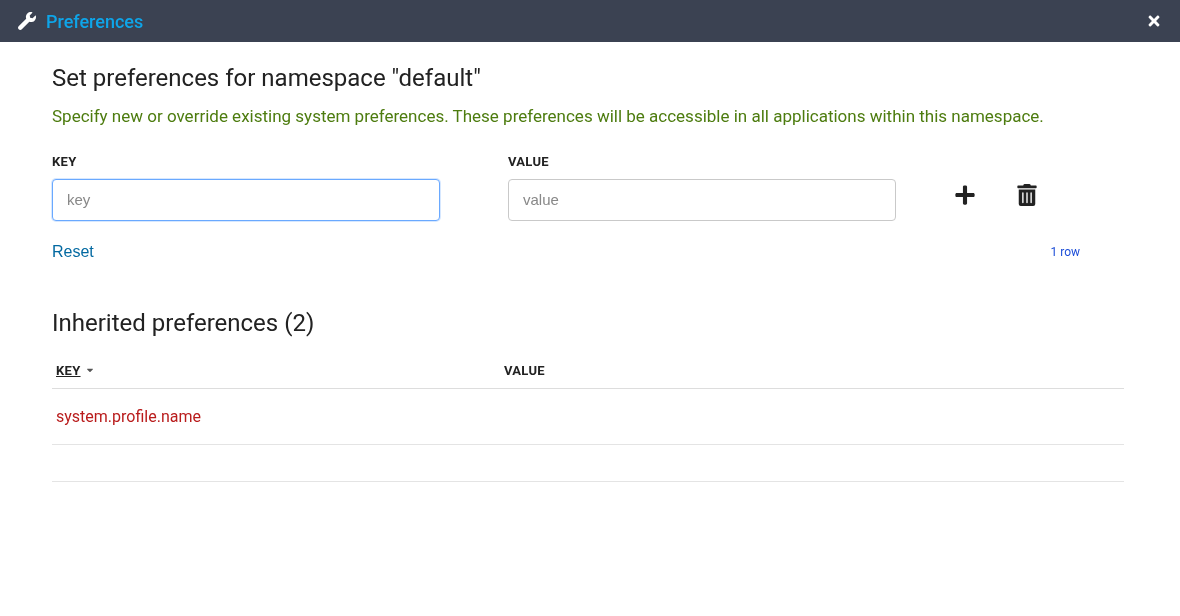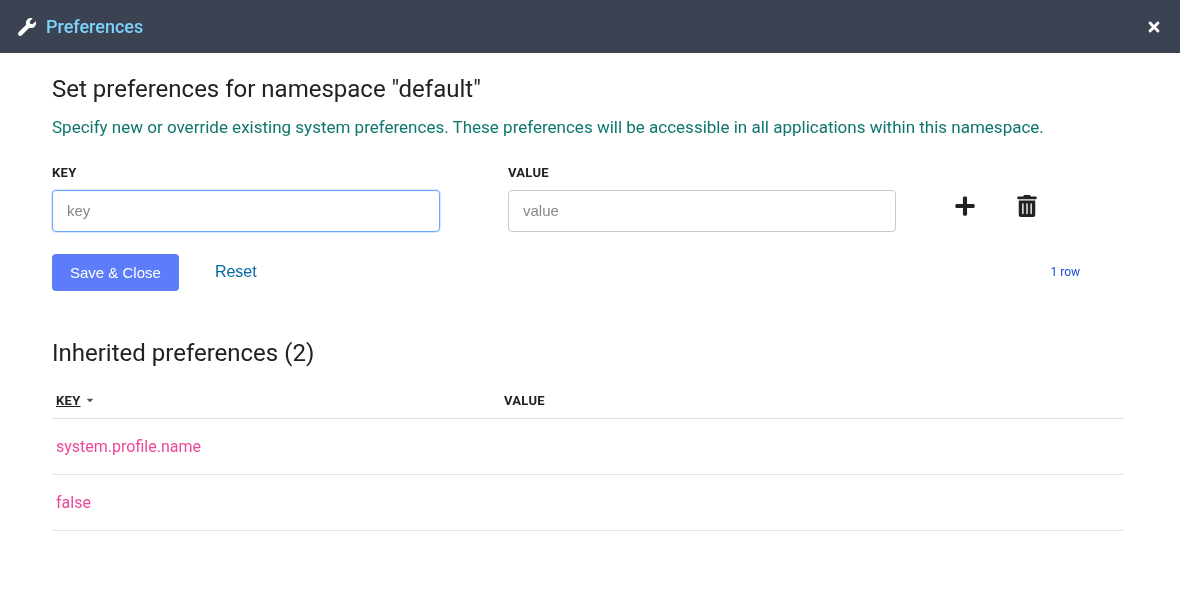--- a/index.html
+++ b/index.html
@@ -6,22 +6,22 @@
   body {
     font-family: -apple-system, BlinkMacSystemFont, "Segoe UI", Roboto, Helvetica, Arial, sans-serif;
     background: #fff;
     color: #333;
     width: 1180px;
     height: 616px;
     overflow: hidden;
   }
   .header {
     background: #3b4252;
-    color: #7dd3fc;
-    height: 53px;
+    color: #0ea5e9;
+    height: 42px;
     display: flex;
     align-items: center;
     justify-content: space-between;
     padding: 0 18px;
   }
   .header-left {
     display: flex;
     align-items: center;
     gap: 10px;
   }
@@ -36,21 +36,21 @@
     padding: 22px 52px;
   }
   .page-title {
     font-size: 24px;
     font-weight: 400;
     color: #222;
     margin-bottom: 12px;
   }
   .page-desc {
     font-size: 17px;
-    color: #0f766e;
+    color: #4d7c0f;
     line-height: 1.5;
     margin-bottom: 24px;
   }
 
   .form-row {
     display: flex;
     align-items: flex-start;
     gap: 68px;
   }
   .form-col {
@@ -150,21 +150,21 @@
     text-decoration: underline;
     display: flex;
     align-items: center;
     gap: 4px;
   }
   .inh-row {
     display: flex;
     padding: 18px 4px;
     border-bottom: 1px solid #e4e4e4;
     font-size: 16px;
-    color: #ec4899;
+    color: #b91c1c;
   }
   .col-inh-key { width: 448px; }
   .col-inh-value { flex: 1; }
   .sort-caret {
     width: 10px; height: 10px; fill: #555;
   }
 </style>
 </head>
 <body>
 
@@ -197,37 +197,35 @@
       <svg class="icon-btn" viewBox="0 0 448 512">
           <path d="M416 208H272V64c0-17.67-14.33-32-32-32h-32c-17.67 0-32 14.33-32 32v144H32c-17.67 0-32 14.33-32 32v32c0 17.67 14.33 32 32 32h144v144c0 17.67 14.33 32 32 32h32c17.67 0 32-14.33 32-32V304h144c17.67 0 32-14.33 32-32v-32c0-17.67-14.33-32-32-32z"></path>
         </svg>
       <svg class="icon-btn" viewBox="0 0 448 512">
           <path d="M32 464a48 48 0 0 0 48 48h288a48 48 0 0 0 48-48V128H32zm272-256a16 16 0 0 1 32 0v224a16 16 0 0 1-32 0zm-96 0a16 16 0 0 1 32 0v224a16 16 0 0 1-32 0zm-96 0a16 16 0 0 1 32 0v224a16 16 0 0 1-32 0zM432 32H312l-9.4-18.7A24 24 0 0 0 281.1 0H166.8a23.72 23.72 0 0 0-21.4 13.3L136 32H16A16 16 0 0 0 0 48v32a16 16 0 0 0 16 16h416a16 16 0 0 0 16-16V48a16 16 0 0 0-16-16z"></path>
         </svg>
     </div>
   </div>
 
   <div class="button-row">
-    <button class="btn-primary">Save &amp; Close</button>
     <button class="btn-link">Reset</button>
     <span class="row-count">1 row</span>
   </div>
 
   <h2 class="section-title">Inherited preferences (2)</h2>
 
   <div class="inh-table">
     <div class="inh-header">
       <div class="th th-key col-inh-key">
         <span>KEY</span>
         <svg class="sort-caret" viewBox="0 0 320 512">
             <path d="M31.3 192h257.3c17.8 0 26.7 21.5 14.1 34.1L174.1 354.8c-7.8 7.8-20.5 7.8-28.3 0L17.2 226.1C4.6 213.5 13.5 192 31.3 192z"></path>
           </svg>
       </div>
       <div class="th col-inh-value">VALUE</div>
     </div>
     <div class="inh-row">
       <div class="col-inh-key">system.profile.name</div>
     </div>
     <div class="inh-row">
-      <div class="col-inh-value">false</div>
     </div>
   </div>
 </div>
 
 </body></html>

